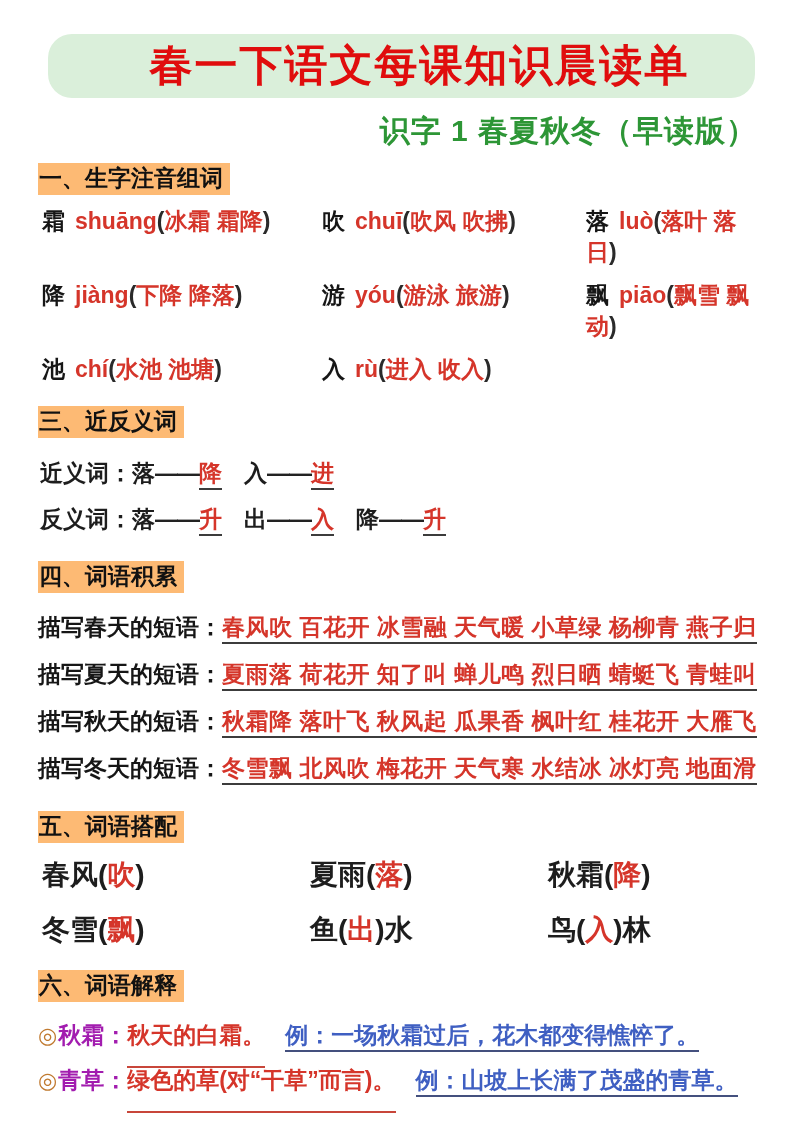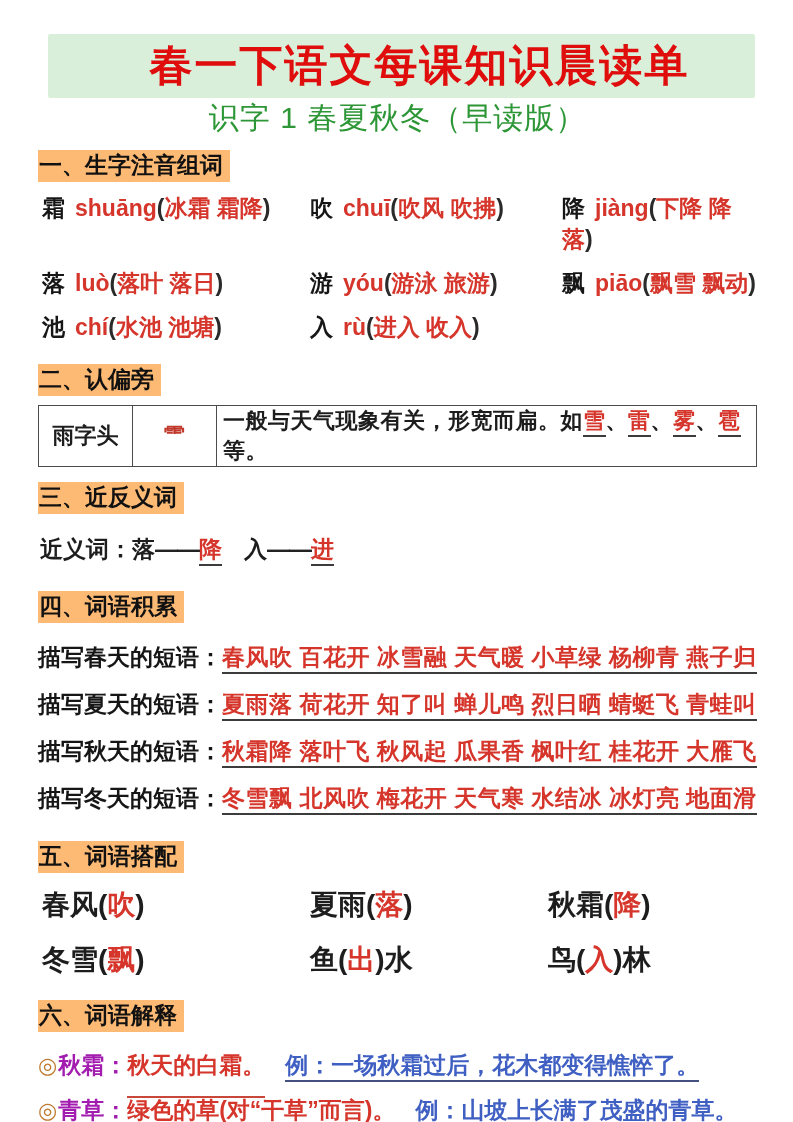--- a/index.html
+++ b/index.html
@@ -7,50 +7,50 @@
   body {
     width:793px; height:1122px; margin:0 auto; overflow:hidden;
     font-family:"Liberation Sans","DejaVu Sans",sans-serif;
     color:#1d1d1d;
   }
   .page { padding:34px 36px 0 38px; }
 
   
   .banner {
     margin-left:10px; margin-right:2px; height:64px;
-    background:#daefda; border-radius:2px;
+    background:#daefda; border-radius:24px;
     display:flex; align-items:center; justify-content:center;
   }
   .banner .title {
     color:#e00d0d; font-size:43px; font-weight:800; letter-spacing:2px;
     padding-left:36px;
   }
 
   .subtitle {
-    text-align:center;
-    color:#2d9636; font-size:30px; font-weight:400; letter-spacing:1px;
+    margin-top:13px; text-align:right;
+    color:#2d9636; font-size:30px; font-weight:700; letter-spacing:1px;
   }
 
   
   .sec-hd {
     display:inline-block; background:#fdba74; color:#111;
     font-size:23px; font-weight:700; line-height:29px;
     padding:1px 7px 2px 1px; margin:11px 0 7px 0;
   }
 
   .red { color:#d5352a; }
   .blue { color:#3f5fc2; }
   .u-dark { border-bottom:2px solid #3c3c3c; padding-bottom:2px; }
   .u-red { border-bottom:2px solid #c8463a; padding-bottom:18px; }
   .u-blue { border-bottom:2px solid #44507e; padding-bottom:2px; }
 
   
   .zigrid {
     display:grid; grid-template-columns:268px 252px 1fr;
-    row-gap:13px; font-size:23px; font-weight:600; margin:4px 0 10px 4px;
+    row-gap:13px; font-size:23px; font-weight:600; margin:4px 0 10px 4px;gap:12px;
   }
   .zi-entry .char { color:#161616; font-weight:700; margin-right:10px; }
   .zi-entry .py { color:#d5352a; font-weight:600; }
   .zi-entry .paren { color:#2a2a2a; }
   .zi-entry .words { color:#d5352a; }
 
   
   table.radical {
     width:100%; border-collapse:collapse; margin:2px 0 4px 0;
   }
@@ -91,47 +91,38 @@
     <div class="title">春一下语文每课知识晨读单</div>
   </div>
 
   <div class="subtitle">识字 1 春夏秋冬（早读版）</div>
 
   <div>
     <span class="sec-hd">一、生字注音组词</span>
     <div class="zigrid">
       <span class="zi-entry"><span class="char">霜</span><span class="py">shuāng</span><span class="paren">(</span><span class="words">冰霜 霜降</span><span class="paren">)</span></span>
       <span class="zi-entry"><span class="char">吹</span><span class="py">chuī</span><span class="paren">(</span><span class="words">吹风 吹拂</span><span class="paren">)</span></span>
+      <span class="zi-entry"><span class="char">落</span><span class="py">luò</span><span class="paren">(</span><span class="words">落叶 落日</span><span class="paren">)</span></span>
       <span class="zi-entry"><span class="char">降</span><span class="py">jiàng</span><span class="paren">(</span><span class="words">下降 降落</span><span class="paren">)</span></span>
-      <span class="zi-entry"><span class="char">落</span><span class="py">luò</span><span class="paren">(</span><span class="words">落叶 落日</span><span class="paren">)</span></span>
       <span class="zi-entry"><span class="char">游</span><span class="py">yóu</span><span class="paren">(</span><span class="words">游泳 旅游</span><span class="paren">)</span></span>
       <span class="zi-entry"><span class="char">飘</span><span class="py">piāo</span><span class="paren">(</span><span class="words">飘雪 飘动</span><span class="paren">)</span></span>
       <span class="zi-entry"><span class="char">池</span><span class="py">chí</span><span class="paren">(</span><span class="words">水池 池塘</span><span class="paren">)</span></span>
       <span class="zi-entry"><span class="char">入</span><span class="py">rù</span><span class="paren">(</span><span class="words">进入 收入</span><span class="paren">)</span></span>
       <span class="zi-entry"></span>
     </div>
   </div>
 
-  <div>
-    <span class="sec-hd">二、认偏旁</span>
-    <table class="radical">
-      <tbody>
-          <tr>
-        <td class="rad-name">雨字头</td>
-        <td class="rad-glyph">⻗</td>
-        <td class="rad-desc"><span>一般与天气现象有关，形宽而扁。如</span><span class="red u-dark">雪</span><span>、</span><span class="red u-dark">雷</span><span>、</span><span class="red u-dark">雾</span><span>、</span><span class="red u-dark">雹</span><span>等。</span></td>
-      </tr>
-    </tbody>
-      </table>
-  </div>
 
   <div>
     <span class="sec-hd">三、近反义词</span>
     <div class="pair-line">
       <span>近义词：</span><span class="pair"><span>落</span><span class="dash">——</span><span class="red u-dark ans">降</span></span><span class="pair"><span>入</span><span class="dash">——</span><span class="red u-dark ans">进</span></span>
+    </div>
+    <div class="pair-line">
+      <span>反义词：</span><span class="pair"><span>落</span><span class="dash">——</span><span class="red u-dark ans">升</span></span><span class="pair"><span>出</span><span class="dash">——</span><span class="red u-dark ans">入</span></span><span class="pair"><span>降</span><span class="dash">——</span><span class="red u-dark ans">升</span></span>
     </div>
   </div>
 
   <div>
     <span class="sec-hd">四、词语积累</span>
     <div class="phr-line"><span class="lbl">描写春天的短语：</span><span class="red u-dark phrases">春风吹 百花开 冰雪融 天气暖 小草绿 杨柳青 燕子归</span></div>
     <div class="phr-line"><span class="lbl">描写夏天的短语：</span><span class="red u-dark phrases">夏雨落 荷花开 知了叫 蝉儿鸣 烈日晒 蜻蜓飞 青蛙叫</span></div>
     <div class="phr-line"><span class="lbl">描写秋天的短语：</span><span class="red u-dark phrases">秋霜降 落叶飞 秋风起 瓜果香 枫叶红 桂花开 大雁飞</span></div>
     <div class="phr-line"><span class="lbl">描写冬天的短语：</span><span class="red u-dark phrases">冬雪飘 北风吹 梅花开 天气寒 水结冰 冰灯亮 地面滑</span></div>
   </div>

